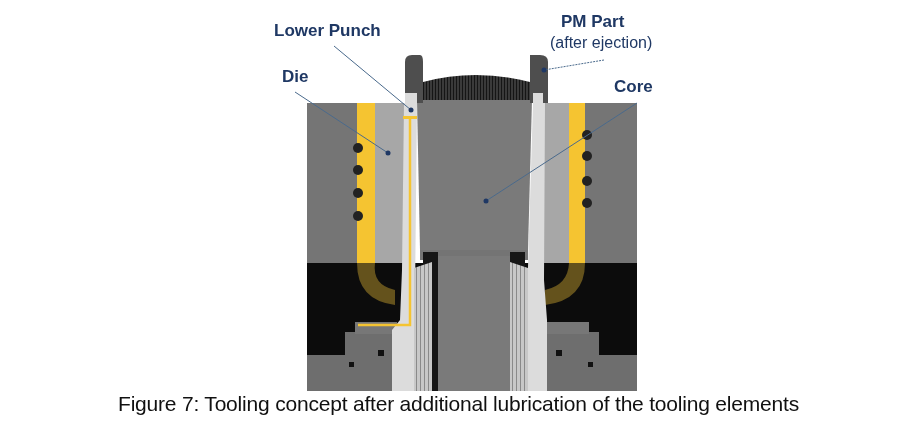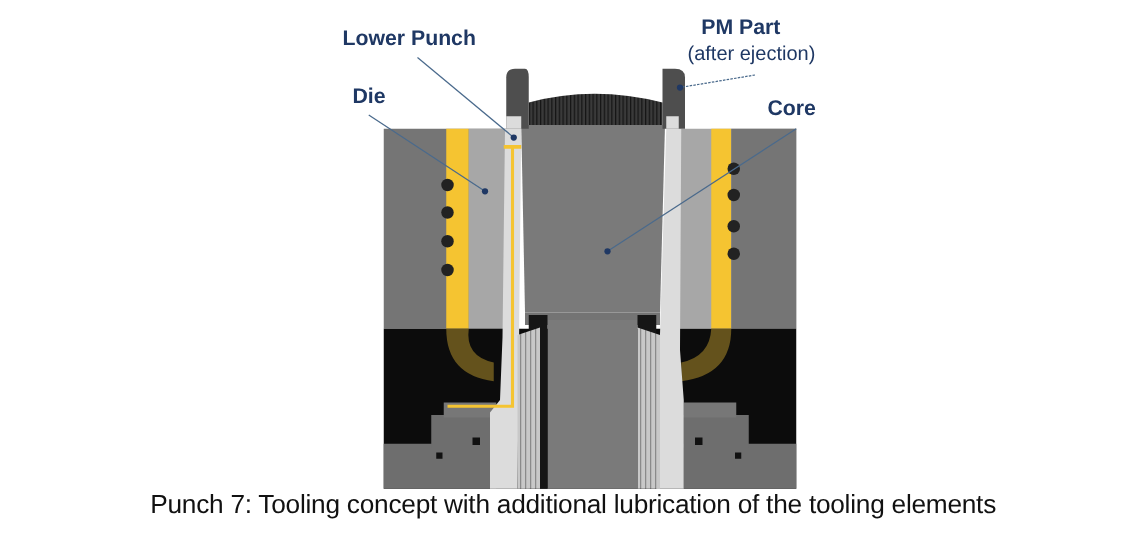--- a/index.html
+++ b/index.html
@@ -111,13 +111,13 @@
     <line x1="637" y1="103" x2="486" y2="201"></line>
   </g>
   <g fill="#1f3864">
     <circle cx="411" cy="110" r="2.5"></circle>
     <circle cx="544" cy="70" r="2.5"></circle>
     <circle cx="388" cy="153" r="2.5"></circle>
     <circle cx="486" cy="201" r="2.5"></circle>
   </g>
 </svg>
 
-<div class="caption">Punch 7: Tooling concept with additional lubrication of the tooling elements</div>
+<div class="caption">Figure 7: Tooling concept after additional lubrication of the tooling elements</div>
 
 </body></html>

